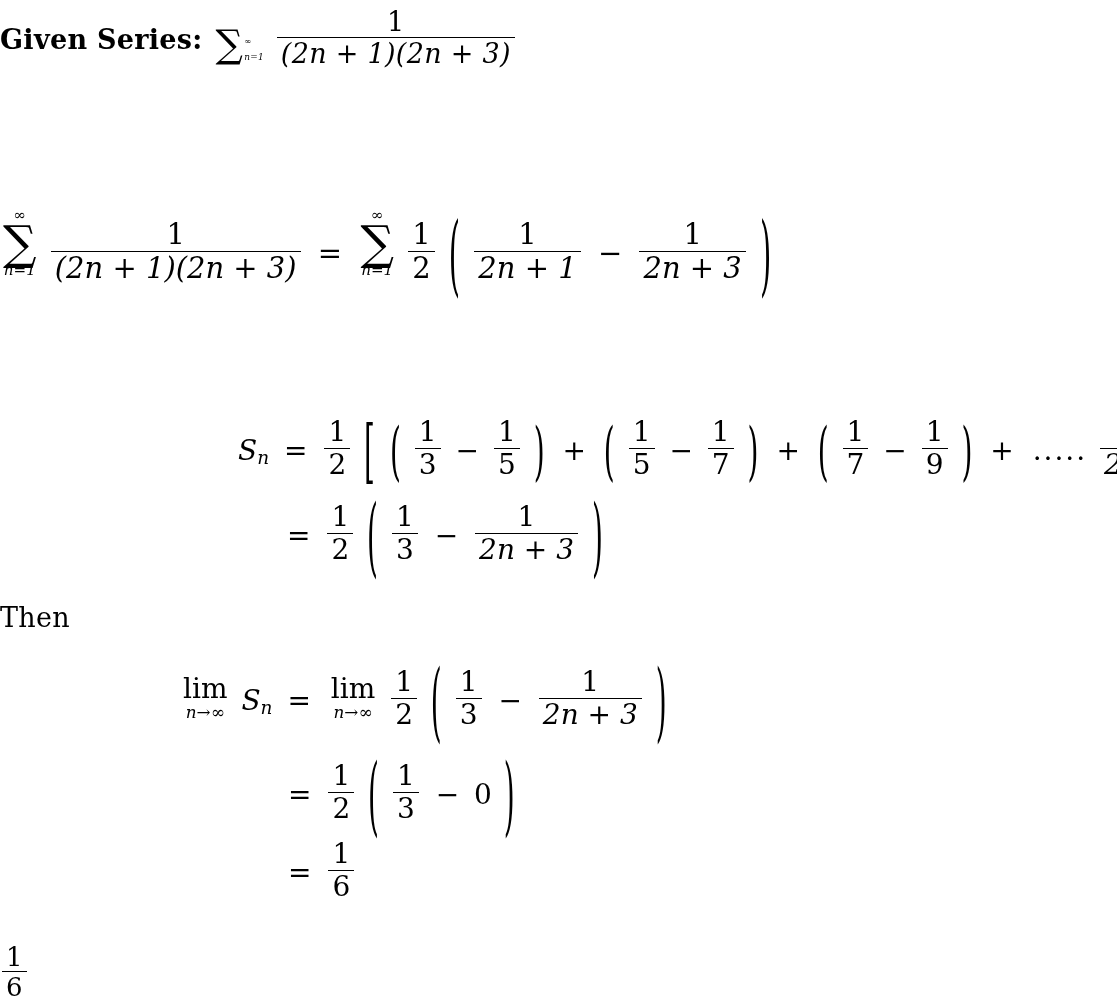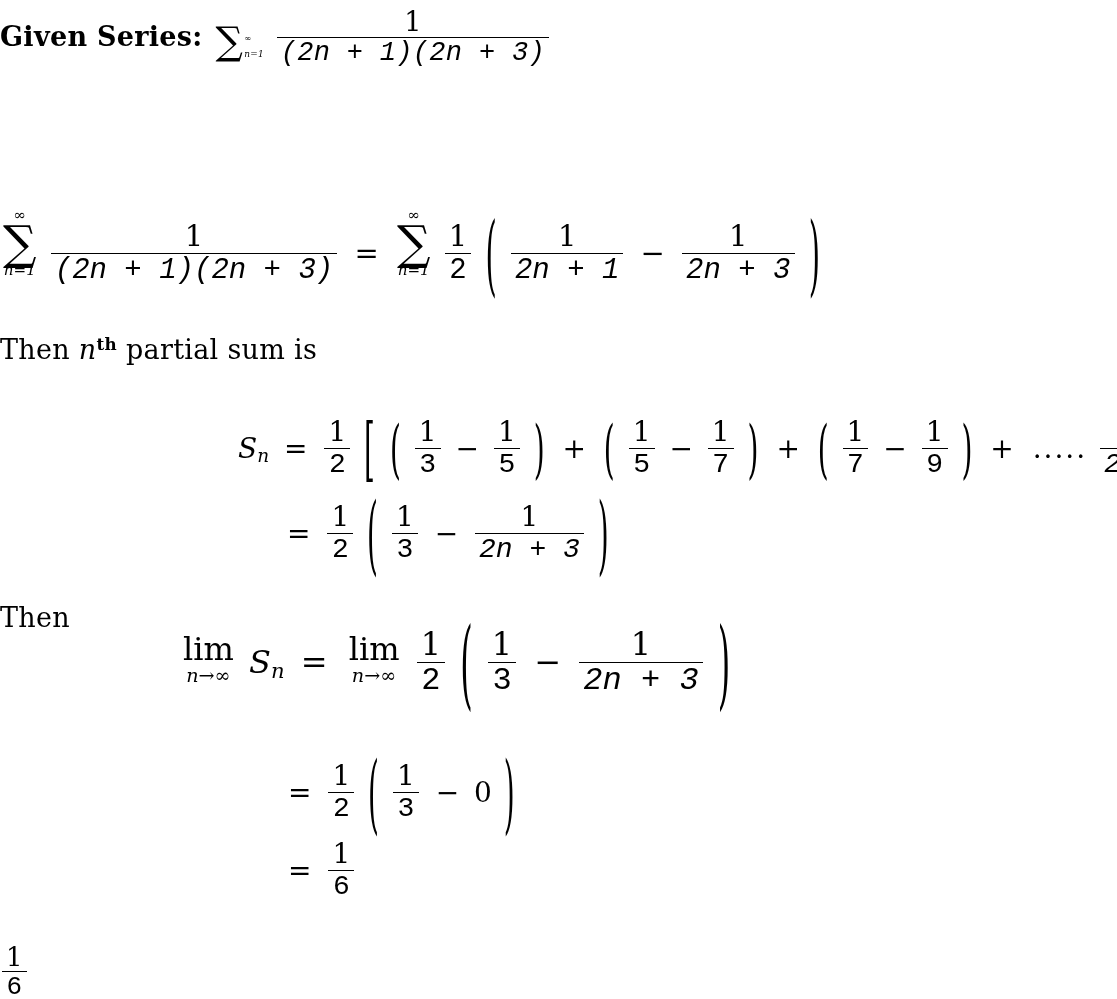--- a/index.html
+++ b/index.html
@@ -43,21 +43,20 @@
     margin: 0 2px;
   }
   .frac > .num {
     display: block;
     padding: 0 4px 1px 4px;
     border-bottom: 1.6px solid #000;
   }
   .frac > .den {
     display: block;
     padding: 2px 4px 0 4px;
-    font-family: Liberation Mono, monospace;
   }
   
   .frac.inline-small {
     vertical-align: -0.55em;
     font-size: 0.96em;
   }
 
   
   .delim {
     display: inline-block;
@@ -148,21 +147,21 @@
   .ell { letter-spacing: 2px; margin: 0 2px 0 4px; }
 
   
   #line-given      { left: 0px;   top: 8px;   font-size: 27px; }
   #line-partial    { left: 0px;   top: 130px; font-size: 27px; }
   #eq-partialfrac  { left: 0px;   top: 208px; font-size: 29px; }
   #line-nth        { left: 0px;   top: 334px; font-size: 27px; }
   #eq-sn-1         { left: 238px; top: 418px; font-size: 28px; }
   #eq-sn-2         { left: 281px; top: 503px; font-size: 28px; }
   #line-then       { left: 0px;   top: 602px; font-size: 27px; }
-  #eq-lim-1        { left: 178px; top: 628px; font-size: 32px; }
+  #eq-lim-1        { left: 178px; top: 668px; font-size: 28px; }
   #eq-lim-2        { left: 282px; top: 762px; font-size: 28px; }
   #eq-lim-3        { left: 282px; top: 840px; font-size: 28px; }
   #line-sum        { left: 0px;   top: 944px; font-size: 27px; }
 </style>
 </head>
 <body>
 
 <div class="page">
 
   <div class="mathline txt" id="line-given">
@@ -203,23 +202,20 @@
       <span class="den it">2n + 1</span>
     </span>
     <span class="op">−</span>
     <span class="frac">
       <span class="num">1</span>
       <span class="den it">2n + 3</span>
     </span>
     <span class="delim tall3">)</span>
   </div>
 
-  <div class="mathline txt" id="line-nth">
-    <span>Then </span><span class="it">n</span><span class="sup bold">th</span><span> partial sum is</span>
-  </div>
 
   <div class="mathline" id="eq-sn-1">
     <span class="it">S</span><span class="sub">n</span>
     <span class="op">=</span>
     <span class="frac">
       <span class="num">1</span>
       <span class="den">2</span>
     </span>
     <span class="delim tall25">[</span>
     <span class="delim tall2">(</span>

